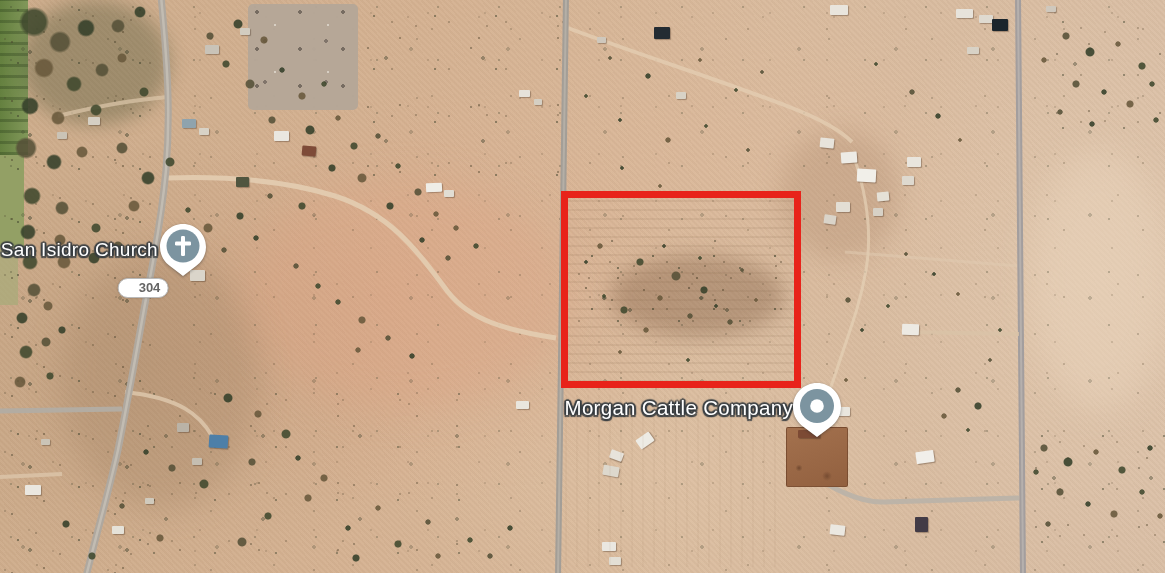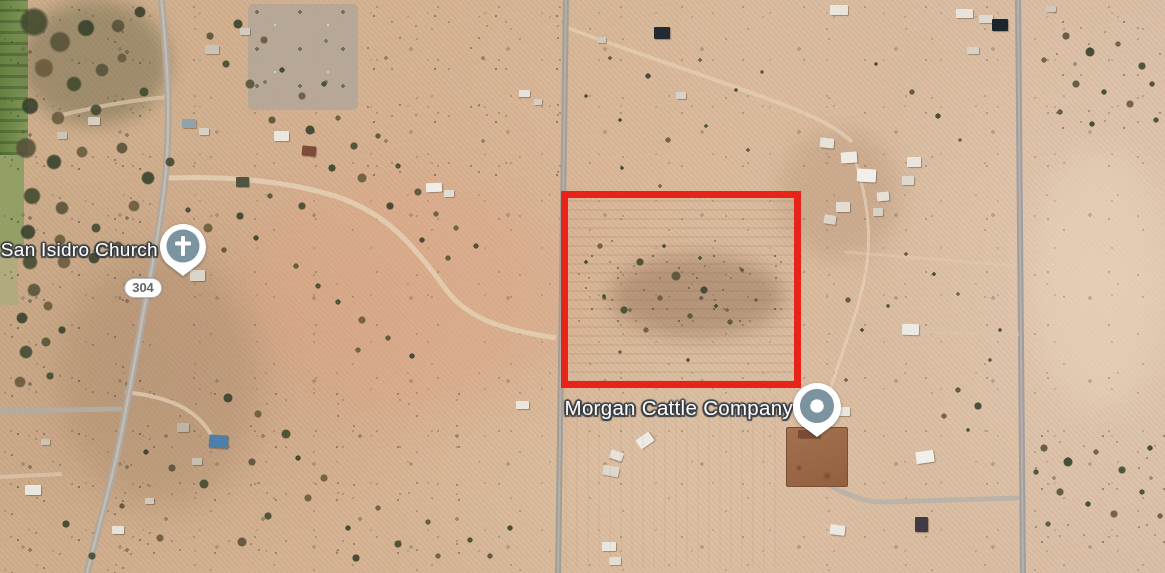--- a/index.html
+++ b/index.html
@@ -64,21 +64,21 @@
   #parcel{position:absolute;box-sizing:border-box;background:transparent;}
   
   .map-label{position:absolute;color:#fff;font-weight:500;white-space:nowrap;
     transform:translate(-100%,-50%);letter-spacing:.3px;
     text-shadow:
       -1.5px -1.5px 1px rgba(54,60,64,.9), 1.5px -1.5px 1px rgba(54,60,64,.9),
       -1.5px  1.5px 1px rgba(54,60,64,.9), 1.5px  1.5px 1px rgba(54,60,64,.9),
        0 -2px 1px rgba(54,60,64,.75), 0 2px 1px rgba(54,60,64,.75),
       -2px 0 1px rgba(54,60,64,.75), 2px 0 1px rgba(54,60,64,.75);}
   #shield{position:absolute;transform:translate(-50%,-50%);background:#fff;
-    border:1px solid #b9b9b9;border-radius:11px;padding:2px 7px 2px 7px;
+    border:1px solid #b9b9b9;border-radius:11px;padding:2px 7px 2px 20px;
     font-size:13px;font-weight:700;color:#656565;line-height:14px;
     box-shadow:0 0 2px rgba(0,0,0,.25);}
   .pin{position:absolute;filter:drop-shadow(0 1px 1.5px rgba(40,40,40,.45));}
 </style>
 </head>
 <body>
 
 <div id="stage">
   <div id="terrain"></div>
 

